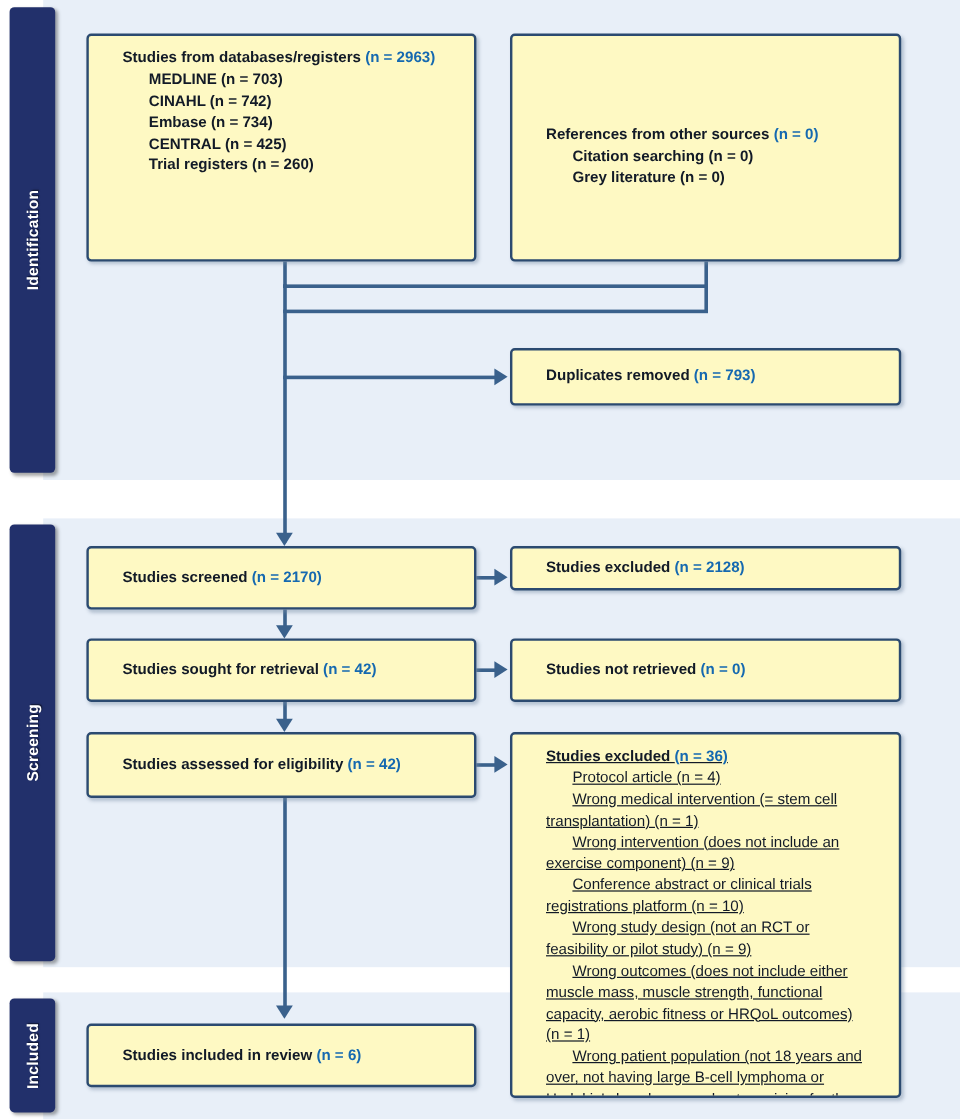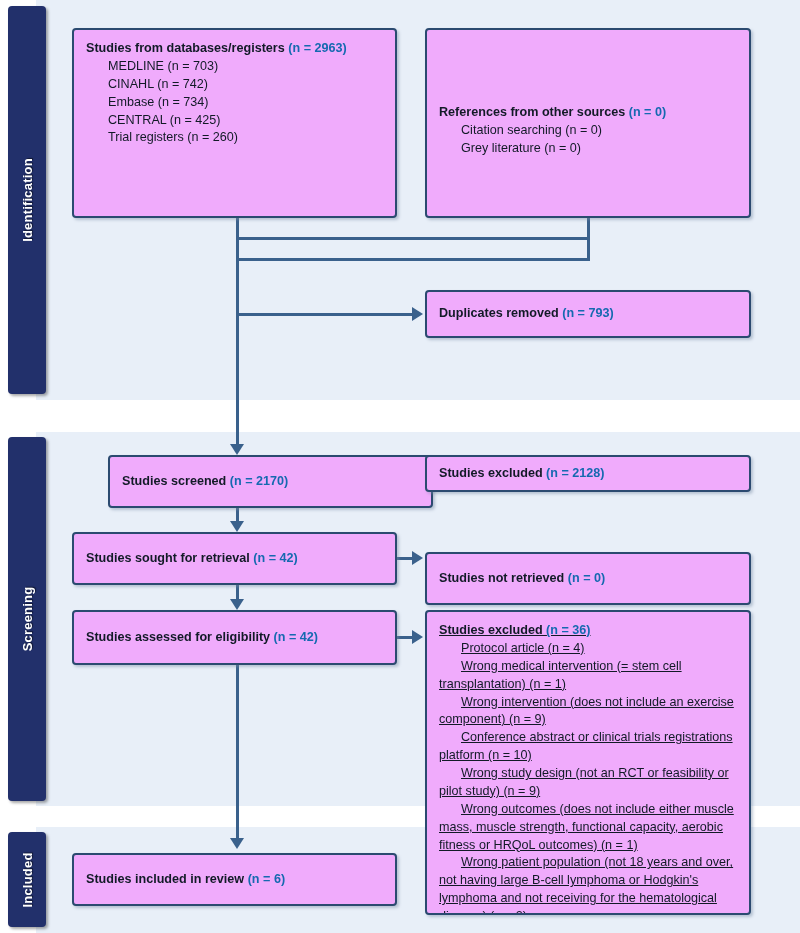--- a/index.html
+++ b/index.html
@@ -40,53 +40,53 @@
     color:#ffffff;
     font-size:13px;
     font-weight:bold;
     letter-spacing:.2px;
     text-shadow:1px 1px 1px rgba(0,0,0,.5);
   }
 
   
   .pbox{
     position:absolute;
-    background:#f0abfc;
+    background:#fef9c3;
     border:2px solid #2b4a70;
     border-radius:4px;
     box-sizing:border-box;
     box-shadow:2px 2px 3px rgba(120,140,165,.45);
-    padding:10px 12px;
+    padding:10px 28px;
     font-size:12.6px;
     color:#121a27;
     line-height:1.42;
     overflow:hidden;
   }
   .pbox .ttl{font-weight:bold;}
   .num{color:#1569b0;font-weight:bold;}
   .sub{
     padding-left:22px;
-    font-weight:normal;
+    font-weight:bold;
     white-space:normal;
   }
   .sub-flow{
     padding-left:0;
     text-indent:22px;
     font-weight:normal;
   }
   .vcenter{display:flex;align-items:center;}
 
   
   #box-databases  {left:72px;  top:28px;  width:325px; height:190px;}
   #box-othersrc   {left:425px; top:28px;  width:326px; height:190px;}
   #box-duplicates {left:425px; top:290px; width:326px; height:48px; }
-  #box-screened   {left:72px;  top:455px; width:325px; height:53px;margin-left:36px; }
+  #box-screened   {left:72px;  top:455px; width:325px; height:53px; }
   #box-excluded1  {left:425px; top:455px; width:326px; height:37px; }
   #box-sought     {left:72px;  top:532px; width:325px; height:53px; }
-  #box-notretr    {left:425px; top:532px; width:326px; height:53px;margin-top:20px; }
+  #box-notretr    {left:425px; top:532px; width:326px; height:53px; }
   #box-assessed   {left:72px;  top:610px; width:325px; height:55px;text-align:center; }
   #box-excluded2  {left:425px; top:610px; width:326px; height:305px;text-decoration:underline;}
   #box-included   {left:72px;  top:853px; width:325px; height:53px; }
 
   
   .ln{position:absolute;background:#3a618c;}
   .vln{width:3px;}
   .hln{height:3px;}
   .arrow{position:absolute;width:0;height:0;}
   .arrow-down{

